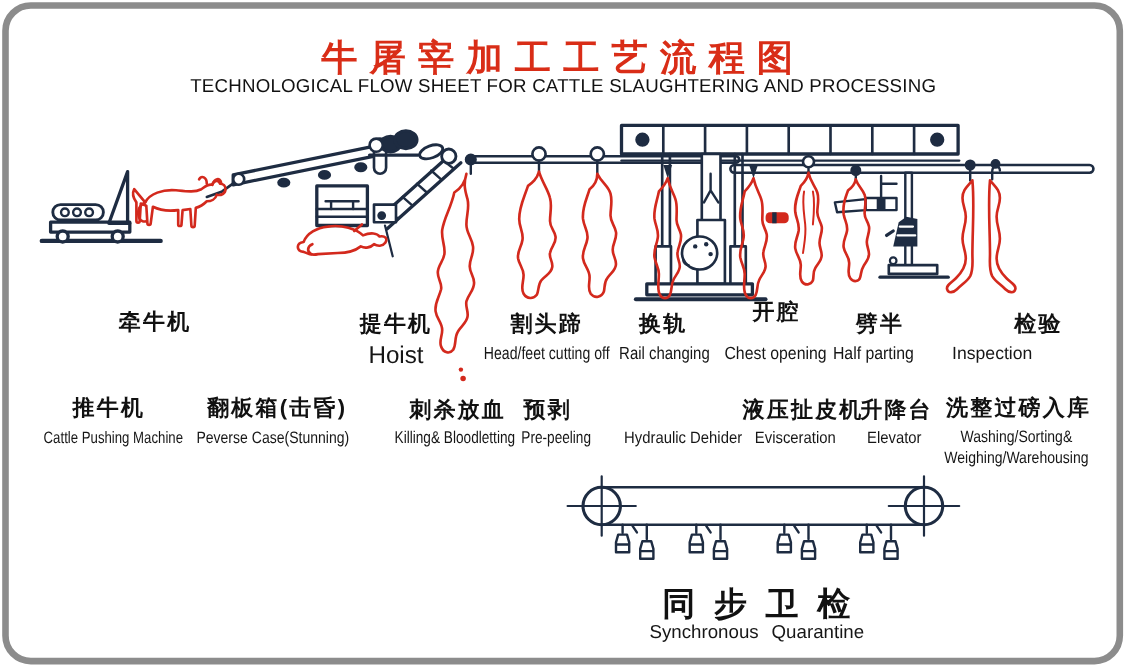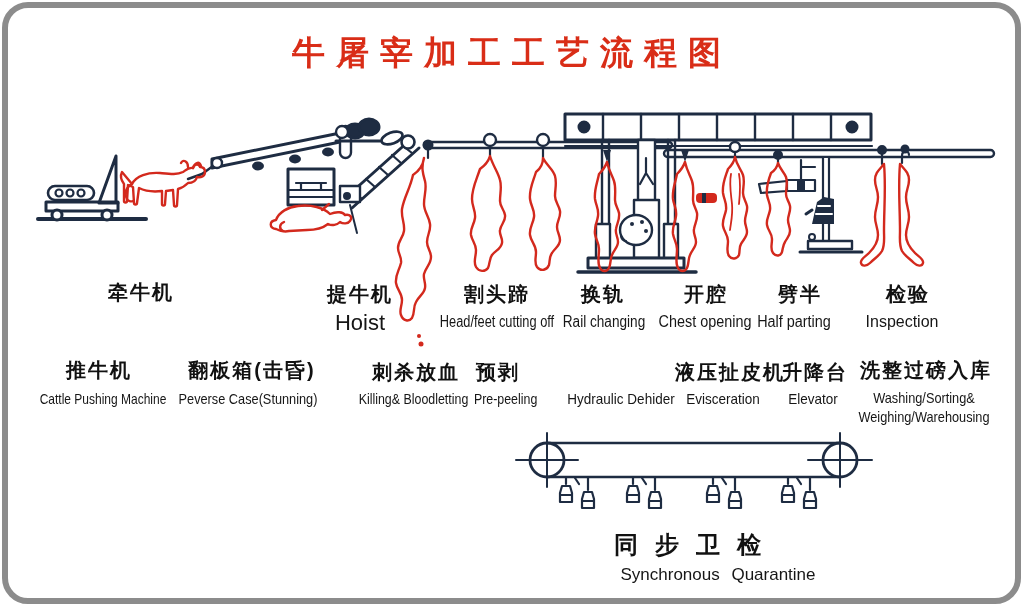--- a/index.html
+++ b/index.html
@@ -13,22 +13,22 @@
   .title-en{left:0;right:0;top:69px;text-align:center;font-size:17px;font-weight:500;
             letter-spacing:0.2px;color:#111;white-space:nowrap;}
   .zh{position:absolute;transform:translateX(-50%);font-weight:bold;font-size:20px;
       letter-spacing:2px;white-space:nowrap;color:#111;}
   .en{position:absolute;transform:translateX(-50%);font-size:16px;white-space:nowrap;color:#161616;}
   .c80{transform:translateX(-50%) scaleX(0.80);}
   .c85{transform:translateX(-50%) scaleX(0.85);}
   .c90{transform:translateX(-50%) scaleX(0.90);}
   .two{text-align:center;line-height:19px;font-size:15px;}
   .gap{margin-left:7px;}
-  .bot-zh{left:696px;top:529px;font-size:24px;font-weight:bold;letter-spacing:17px;}
-  .bot-en{left:688px;top:565px;font-size:17px;word-spacing:7px;margin-left:30px;}
+  .bot-zh{left:696px;top:529px;font-size:30px;font-weight:bold;letter-spacing:17px;}
+  .bot-en{left:688px;top:565px;font-size:17px;word-spacing:7px;}
   svg{position:absolute;left:0;top:0;}
 </style>
 </head>
 <body>
 
 <div id="page">
 
   <svg width="1024" height="607" viewBox="0 0 1024 607">
     <g stroke="#1e2c42" fill="none" stroke-width="3" stroke-linecap="round" stroke-linejoin="round">
 
@@ -190,28 +190,29 @@
       </g>
       <path d="M778,163 c-1,5 -4,8 -7,10 c-3,8 -5,14 -4,22 c1,6 4,9 3,15 c-1,6 -4,9 -3,15 c1,6 5,8 5,14 c0,6 -2,10 1,14 c3,4 8,3 9,-1 c1,-4 1,-7 3,-10 c2,-4 5,-6 5,-11 c0,-4 -2,-7 -2,-11 c0,-5 3,-9 2,-14 c-1,-5 -4,-7 -4,-12 c0,-6 2,-11 0,-17 c-2,-5 -6,-8 -8,-14 z"></path>
       <g>
         <path d="M884,164 c-5,6 -9,9 -9,16 c0,7 3,10 3,17 c0,8 -3,12 -3,20 c0,7 3,11 3,18 c0,8 -4,13 -9,18 c-4,4 -9,6 -8,10 c1,4 6,3 9,0 c5,-5 9,-7 12,-12 c3,-6 2,-13 2,-20 c0,-22 2,-45 0,-67 z"></path>
         <path d="M900,164 c5,6 9,9 9,16 c0,7 -3,10 -3,17 c0,8 3,12 3,20 c0,7 -3,11 -3,18 c0,8 4,13 9,18 c4,4 9,6 8,10 c-1,4 -6,3 -9,0 c-5,-5 -9,-7 -12,-12 c-3,-6 -2,-13 -2,-20 c0,-22 -2,-45 0,-67 z"></path>
       </g>
     </g>
   </svg>
 
   <div class="abs title-zh">牛屠宰加工工艺流程图</div>
+  <div class="abs title-en">TECHNOLOGICAL FLOW SHEET FOR CATTLE SLAUGHTERING AND PROCESSING</div>
 
   <div class="zh" style="left:141px;top:279px">牵牛机</div>
   <div class="zh" style="left:360px;top:281px">提牛机</div>
   <div class="zh" style="left:497px;top:281px">割头蹄</div>
   <div class="zh" style="left:603px;top:281px">换轨</div>
-  <div class="zh" style="left:706px;top:281px">开腔</div>
+  <div class="zh" style="left:706px;top:270px">开腔</div>
   <div class="zh" style="left:800px;top:281px">劈半</div>
-  <div class="zh" style="left:908px;top:281px">检验</div>
+  <div class="zh" style="left:944px;top:281px">检验</div>
 
   <div class="en" style="left:360px;top:310px;font-size:22px">Hoist</div>
   <div class="en c80" style="left:497px;top:313px">Head/feet cutting off</div>
   <div class="en c85" style="left:604px;top:313px">Rail changing</div>
   <div class="en c90" style="left:705px;top:313px">Chest opening</div>
   <div class="en c90" style="left:794px;top:313px">Half parting</div>
   <div class="en" style="left:902px;top:313px">Inspection</div>
 
   <div class="zh" style="left:99px;top:357px">推牛机</div>
   <div class="zh" style="left:252px;top:357px">翻板箱(击昏)</div>

